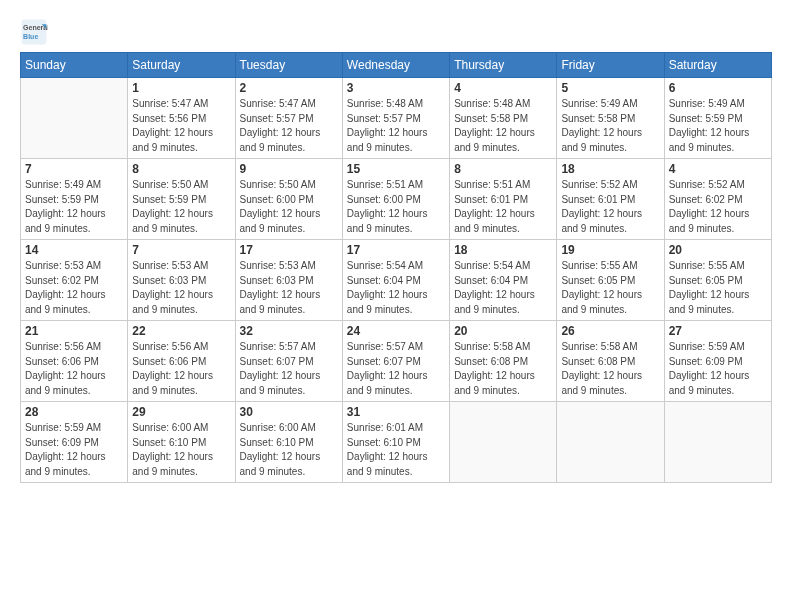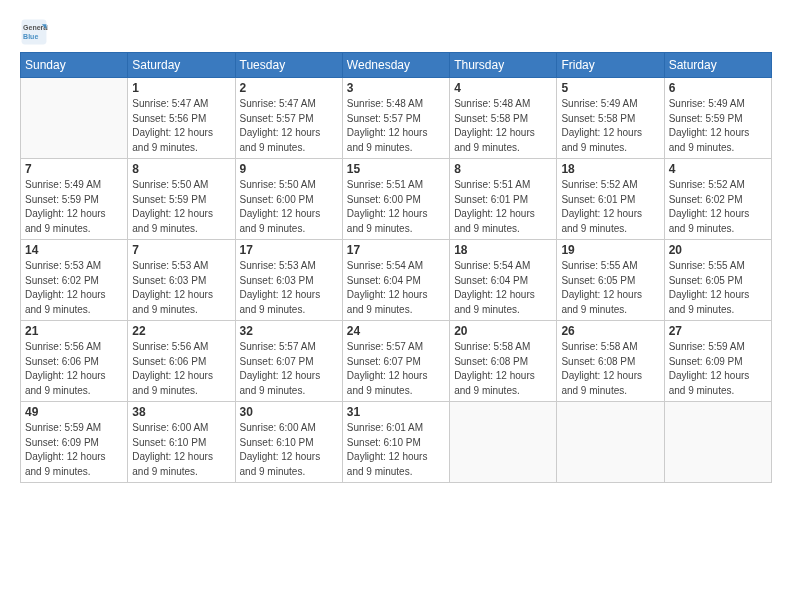--- a/index.html
+++ b/index.html
@@ -224,25 +224,25 @@
             <span class="day-number">26</span>
             <div class="day-info">Sunrise: 5:58 AM<br>Sunset: 6:08 PM<br>Daylight: 12 hours and 9 minutes.</div>
           </td>
           <td>
             <span class="day-number">27</span>
             <div class="day-info">Sunrise: 5:59 AM<br>Sunset: 6:09 PM<br>Daylight: 12 hours and 9 minutes.</div>
           </td>
         </tr>
         <tr>
           <td>
-            <span class="day-number">49</span>
+            <span class="day-number">28</span>
             <div class="day-info">Sunrise: 5:59 AM<br>Sunset: 6:09 PM<br>Daylight: 12 hours and 9 minutes.</div>
           </td>
           <td>
-            <span class="day-number">38</span>
+            <span class="day-number">29</span>
             <div class="day-info">Sunrise: 6:00 AM<br>Sunset: 6:10 PM<br>Daylight: 12 hours and 9 minutes.</div>
           </td>
           <td>
             <span class="day-number">30</span>
             <div class="day-info">Sunrise: 6:00 AM<br>Sunset: 6:10 PM<br>Daylight: 12 hours and 9 minutes.</div>
           </td>
           <td>
             <span class="day-number">31</span>
             <div class="day-info">Sunrise: 6:01 AM<br>Sunset: 6:10 PM<br>Daylight: 12 hours and 9 minutes.</div>
           </td>

